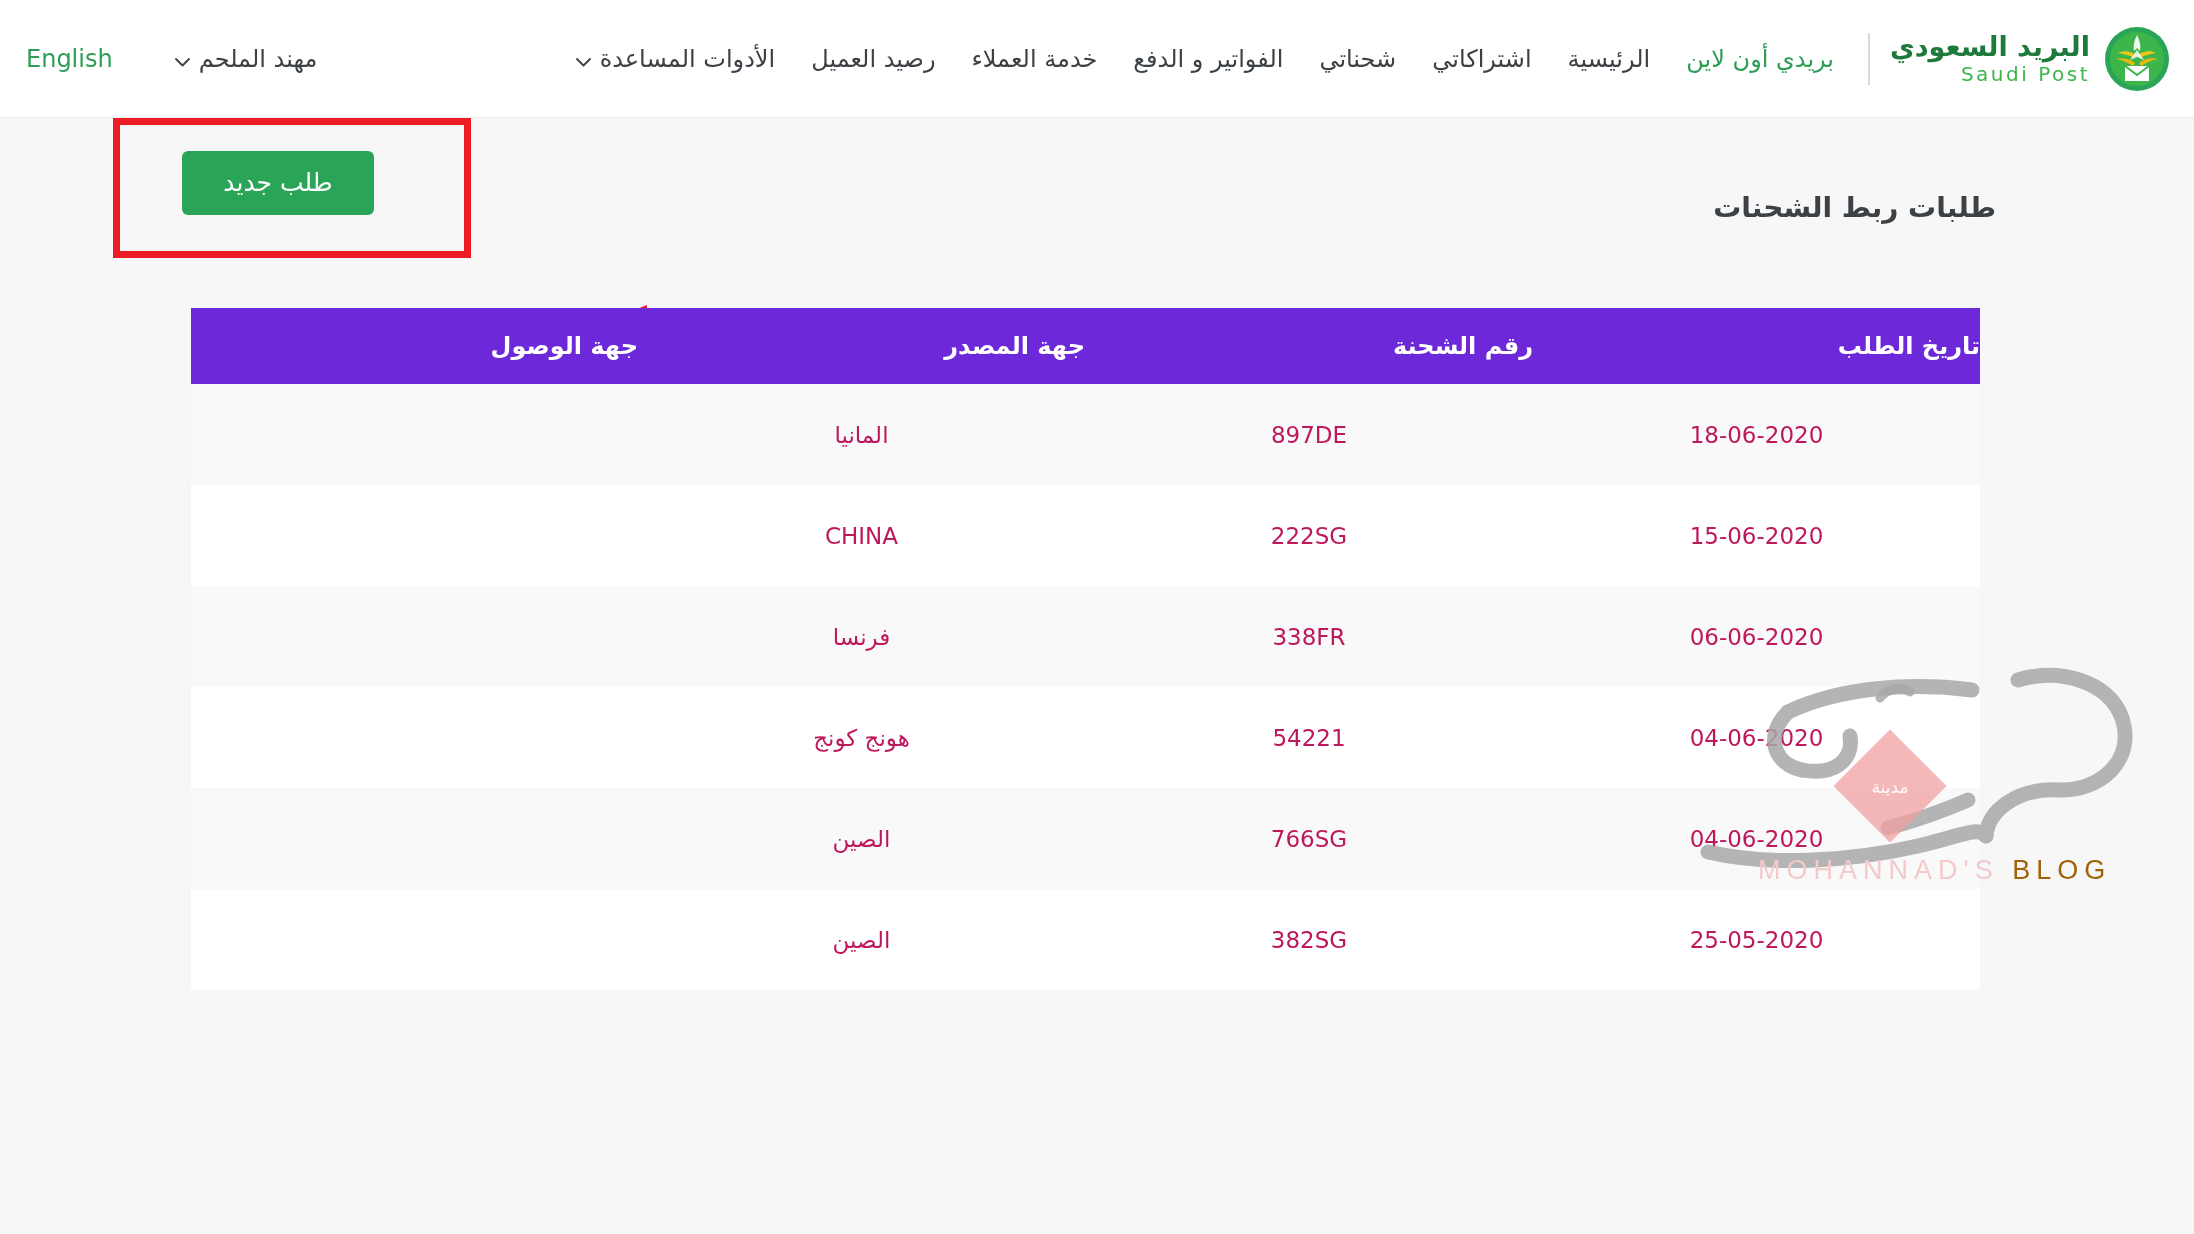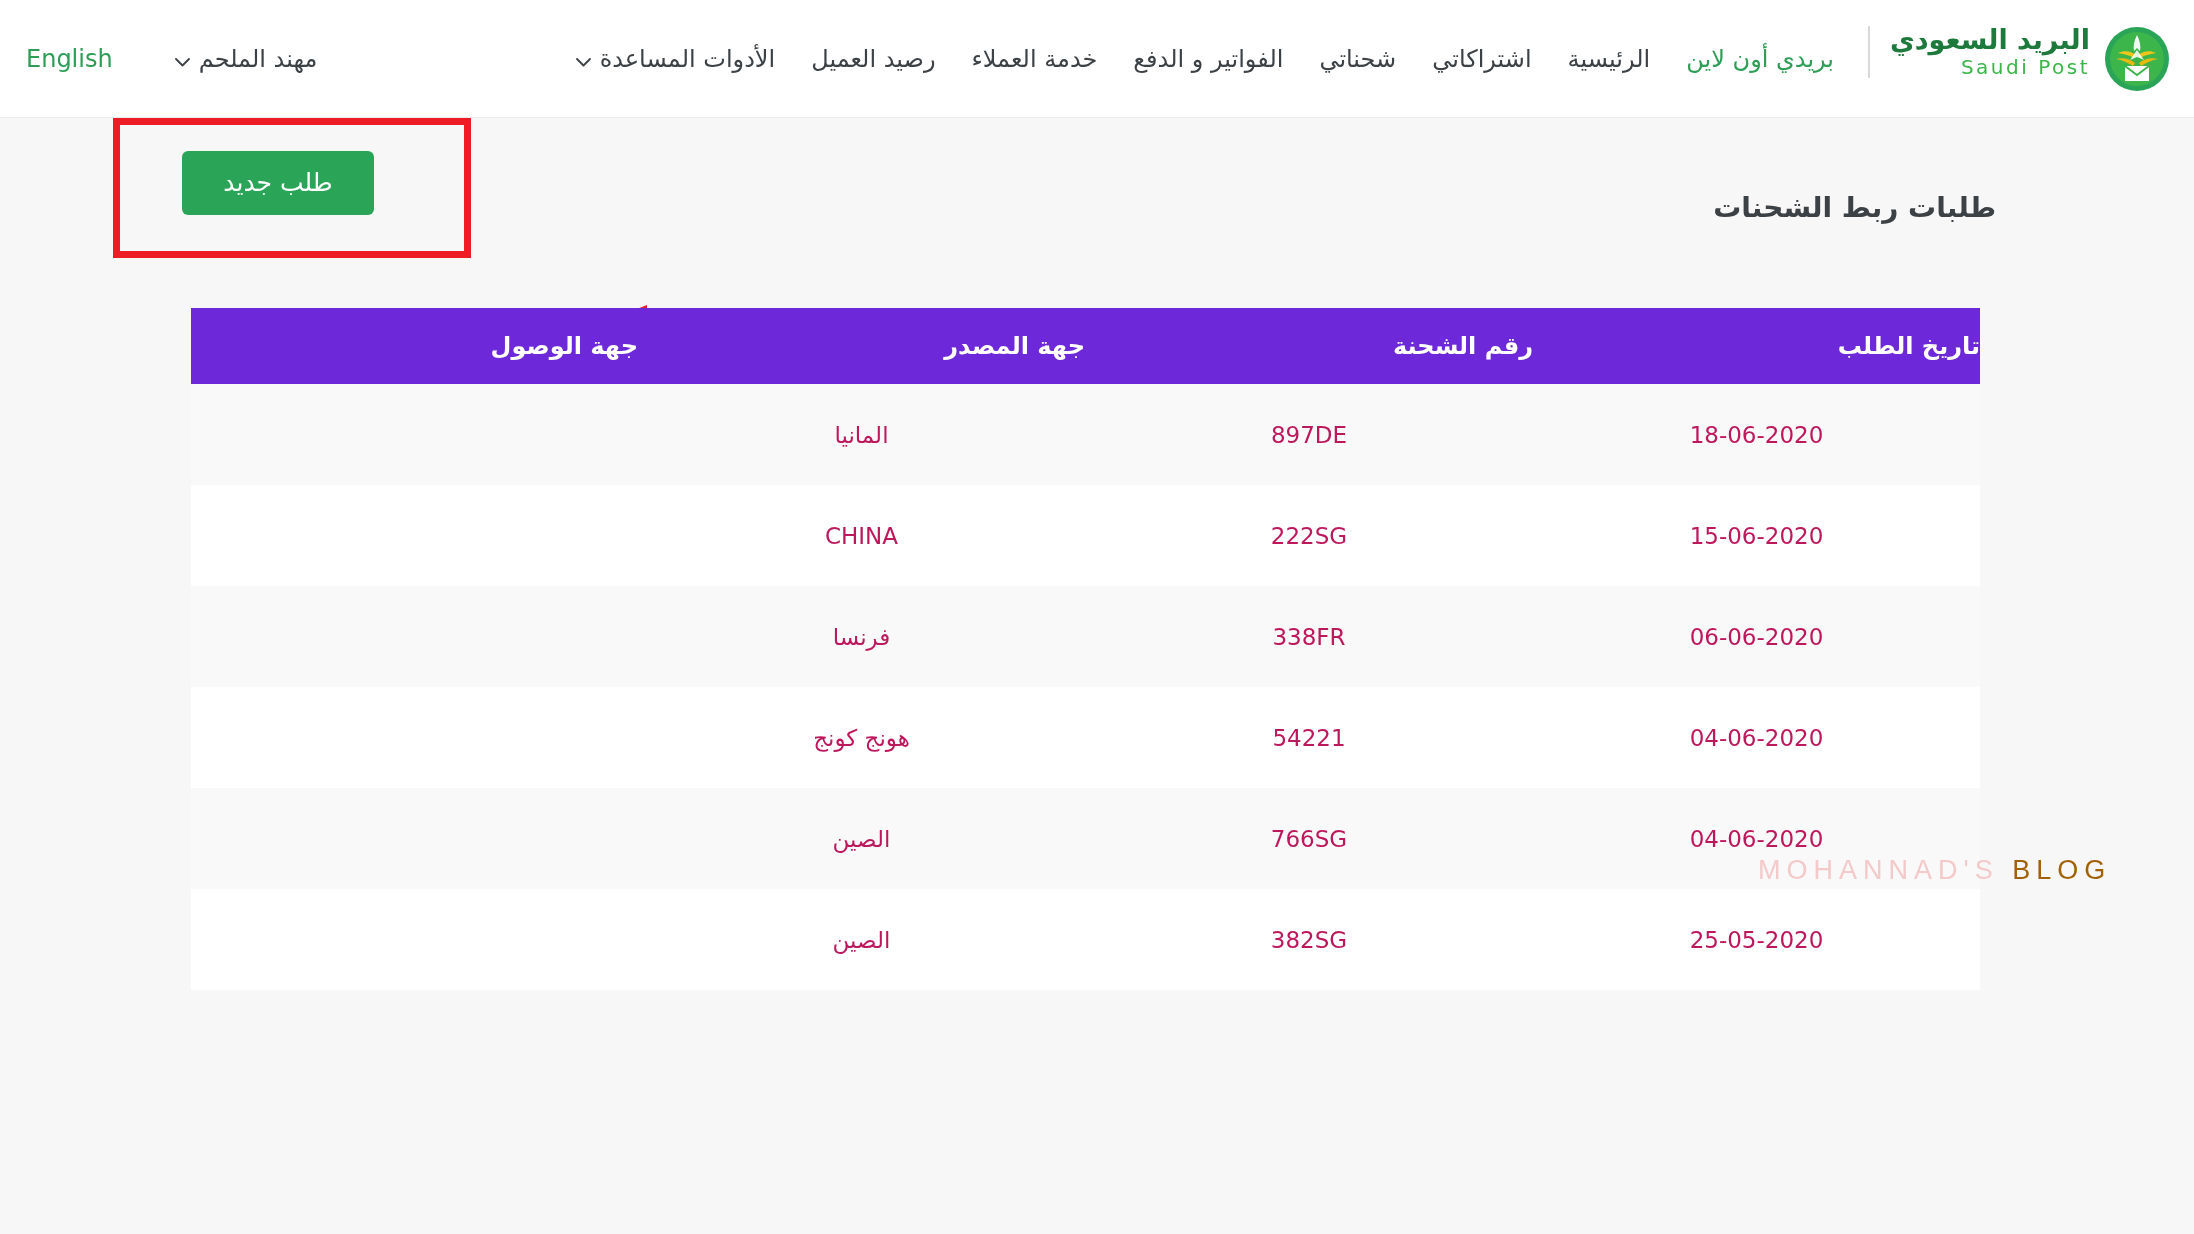--- a/index.html
+++ b/index.html
@@ -23,21 +23,21 @@
     border-bottom: 1px solid #ececec;
     display: flex;
     flex-direction: row;
     align-items: center;
   }
 
   
   .brand {
     display: flex;
     flex-direction: row;
-    align-items: flex-start;
+    align-items: center;
     margin-right: 24px;
     margin-left: 10px;
     flex: none;
   }
   .brand-emblem {
     width: 66px;
     height: 66px;
     flex: none;
     position: relative;
   }
@@ -390,19 +390,37 @@
           <td>25-05-2020</td>
           <td>382SG</td>
           <td>الصين</td>
           <td></td>
         </tr>
       </tbody>
     </table>
   </div>
 
   <div class="watermark">
+    <div class="wm-calli">
+      <svg width="606" height="240" viewBox="0 0 606 240" aria-hidden="true">
+        <g fill="none" stroke="#a8a8a8" stroke-width="15" stroke-linecap="round" stroke-linejoin="round" opacity="0.85">
+          <path d="M430 40 C470 28 520 40 534 78 C548 120 512 152 470 150"></path>
+          <path d="M470 150 C430 148 400 170 398 196"></path>
+          <path d="M200 72 C250 48 320 42 384 50"></path>
+          <path d="M200 72 C176 96 186 124 214 130"></path>
+          <path d="M214 130 C246 136 266 120 262 96"></path>
+          <path d="M120 212 C180 226 260 222 330 206 C372 196 390 186 398 196"></path>
+          <path d="M300 188 C336 178 362 168 380 160"></path>
+        </g>
+        <path d="M292 58 C300 48 312 46 322 52" fill="none" stroke="#a8a8a8" stroke-width="9" stroke-linecap="round" opacity="0.85"></path>
+        <g transform="translate(302,146) rotate(45)">
+          <rect x="-40" y="-40" width="80" height="80" fill="#f2a0a0" opacity="0.75"></rect>
+        </g>
+        <text x="302" y="153" text-anchor="middle" font-family="DejaVu Sans, sans-serif" font-size="17" fill="#ffffff" opacity="0.95">مدينة</text>
+      </svg>
+    </div>
     <div class="wm-blog">
       <span class="a">MOHANNAD'S</span>
       <span class="b">BLOG</span>
     </div>
   </div>
 
 </div>
 
 </body></html>

